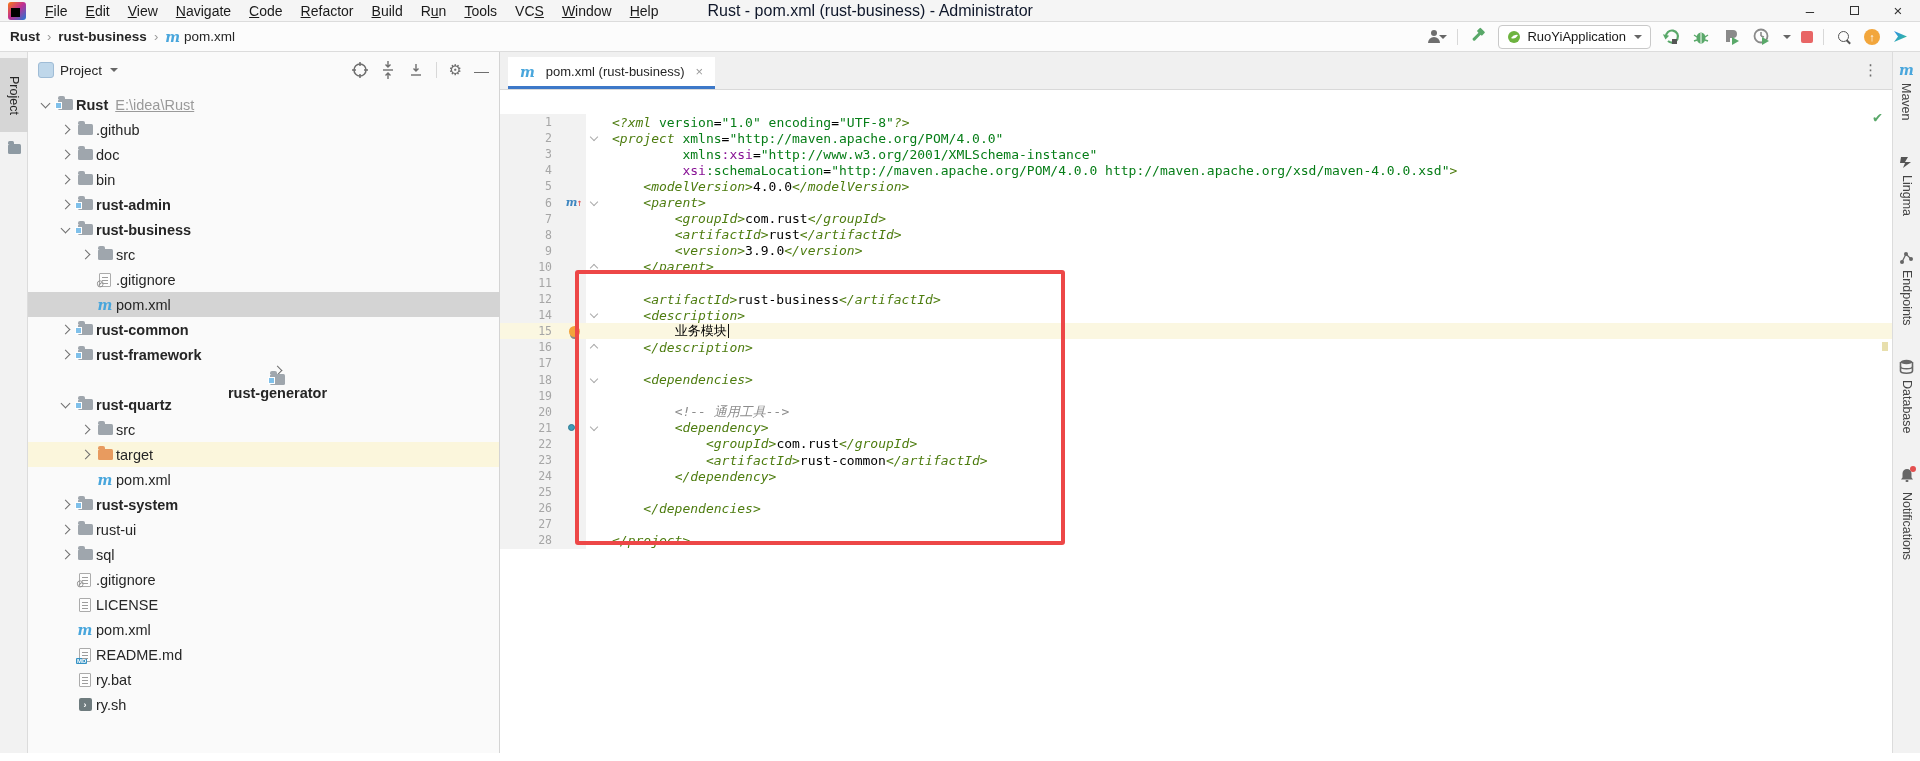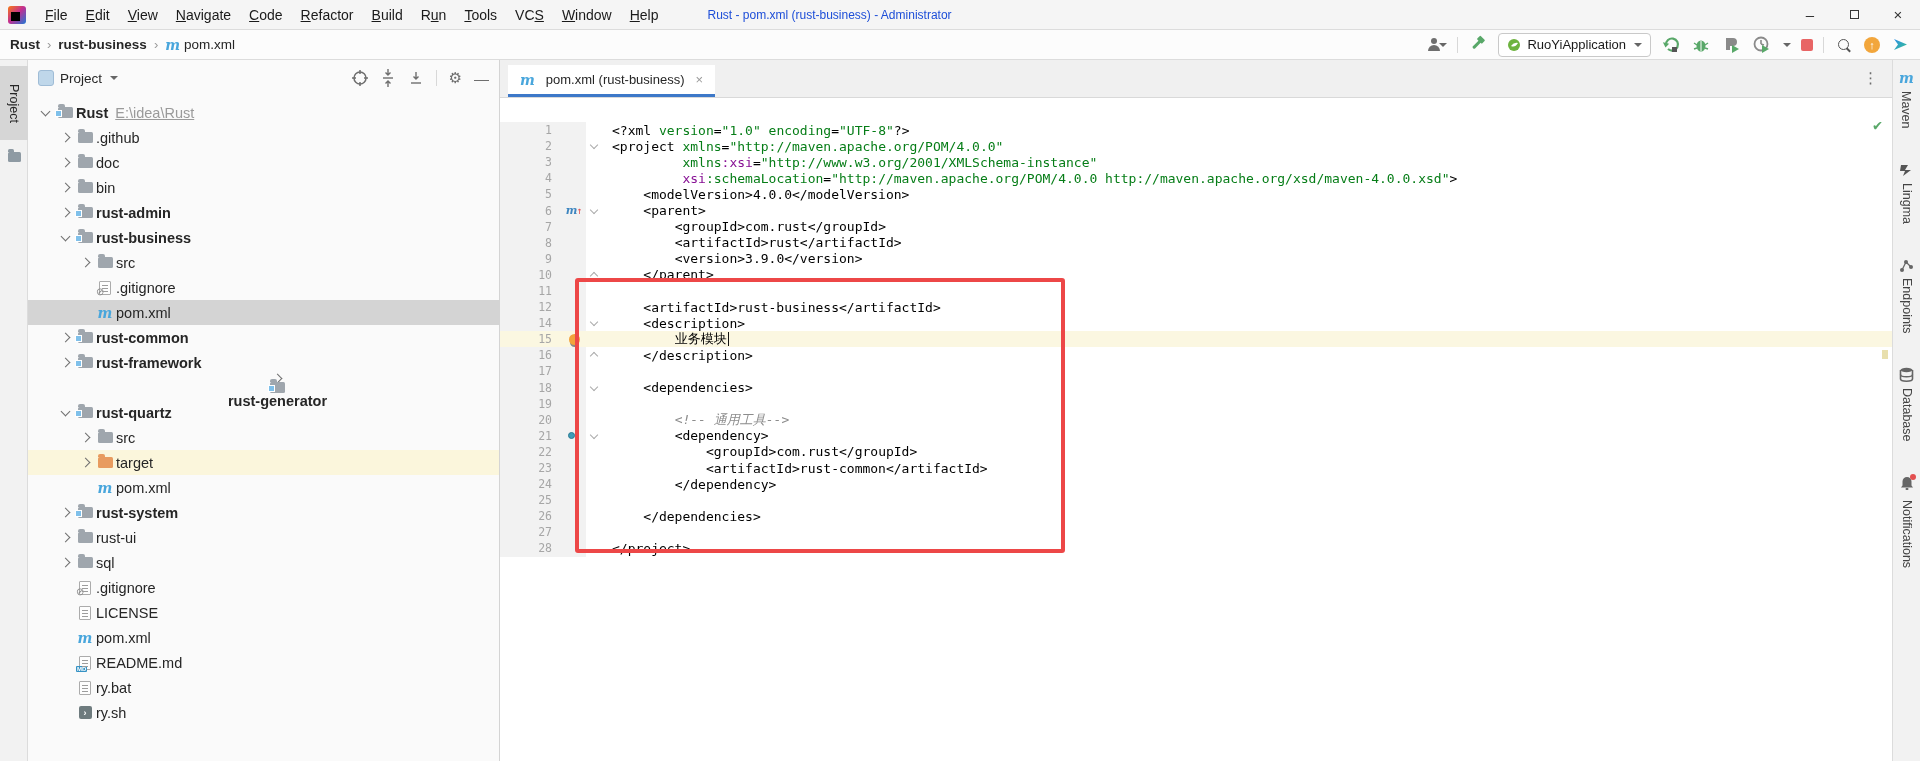--- a/index.html
+++ b/index.html
@@ -1,28 +1,28 @@
 <!DOCTYPE html>
 <html><head>
 <meta charset="utf-8">
 <style>
   * { margin:0; padding:0; box-sizing:border-box; }
   html,body { width:1920px; height:761px; overflow:hidden; background:#fff;
               font-family:"Liberation Sans", sans-serif; }
 
   
-  #titlebar { height:30px; background:#F5F5F5; border-bottom:1px solid #DCDCDC;
+  #titlebar { height:22px; background:#F5F5F5; border-bottom:1px solid #DCDCDC;
               display:flex; align-items:center; padding:0 0 0 8px; }
   .app-logo { width:18px; height:18px; border-radius:3px; margin-right:10px; position:relative;
               background:linear-gradient(135deg,#F97A12 0%,#C22E92 48%,#1D79D6 100%); }
   .app-logo i { position:absolute; left:3px; bottom:3px; width:9px; height:9px; background:#000;
                 display:block; }
   .menu-item { font-size:14px; color:#1a1a1a; padding:4px 9px; cursor:default; }
   .menu-item u { text-decoration:underline; }
-  #win-title { color:#1d4ed8; font-size:12px; margin-left:40px; flex:1; white-space:nowrap;
+  #win-title { color:#0f172a; font-size:16px; margin-left:40px; flex:1; white-space:nowrap;
                overflow:hidden; }
   .win-btns { display:flex; align-items:center; height:100%; }
   .win-btn { width:44px; height:100%; display:flex; align-items:center; justify-content:center;
              color:#333; font-size:15px; }
   .restore-glyph { width:9px; height:9px; border:1.3px solid #333; display:block; }
 
   
   #toolbar { height:30px; background:#FCFCFC; border-bottom:1px solid #DCDCDC; display:flex;
              align-items:center; padding:0 10px; }
   .crumb { font-size:13.5px; color:#262626; font-weight:bold; }
@@ -118,21 +118,21 @@
              font-family:"DejaVu Sans Mono", monospace; flex:none; }
   .cl .gic { width:24px; height:100%; background:#F2F2F2; flex:none; display:flex; align-items:center;
              justify-content:center; position:relative; }
   .cl .fold { width:16px; height:100%; flex:none; display:flex; align-items:center; justify-content:center; }
   .cl .codetxt { padding-left:10px; flex:1; height:100%; display:flex; align-items:center; }
   .cl.current .gut, .cl.current .gic, .cl.current .fold, .cl.current .codetxt,
   .cl.current { background:#FBF7E1; }
   .fm { width:6px; height:6px; border-right:1.4px solid #ABABAB; border-bottom:1.4px solid #ABABAB; }
   .fm.open { transform:rotate(45deg); margin-top:-2px; }
   .fm.close { transform:rotate(-135deg); margin-bottom:-2px; }
-  .sg-t { color:#000000; } .sg-a { color:#067D17; } .sg-s { color:#067D17; }
+  .sg-t { color:#4d7c0f;font-style:italic; } .sg-a { color:#067D17; } .sg-s { color:#067D17; }
   .sg-ns { color:#871094; } .sg-x { color:#000; } .sg-c { color:#8C8C8C; font-style:italic; }
   .caret-bar { display:inline-block; width:0; height:14px; border-left:1.6px solid #111;
                margin-left:1px; }
   .g-m { color:#3E86C0; font-weight:bold; font-style:italic; font-size:11px;
          font-family:"DejaVu Serif", serif; }
   .g-up { color:#E05555; font-size:10px; margin-left:-1px; }
   .g-dot { width:7px; height:7px; border-radius:50%; background:#3E9CB8; border:1.5px solid #2C7A93; }
   .g-bulb { width:11px; height:11px; border-radius:50%; background:#F2A33C;
             box-shadow:0 3px 0 -1px #8a8a8a; }
   #red-box { position:absolute; left:75px; top:180px; width:490px; height:275px;

